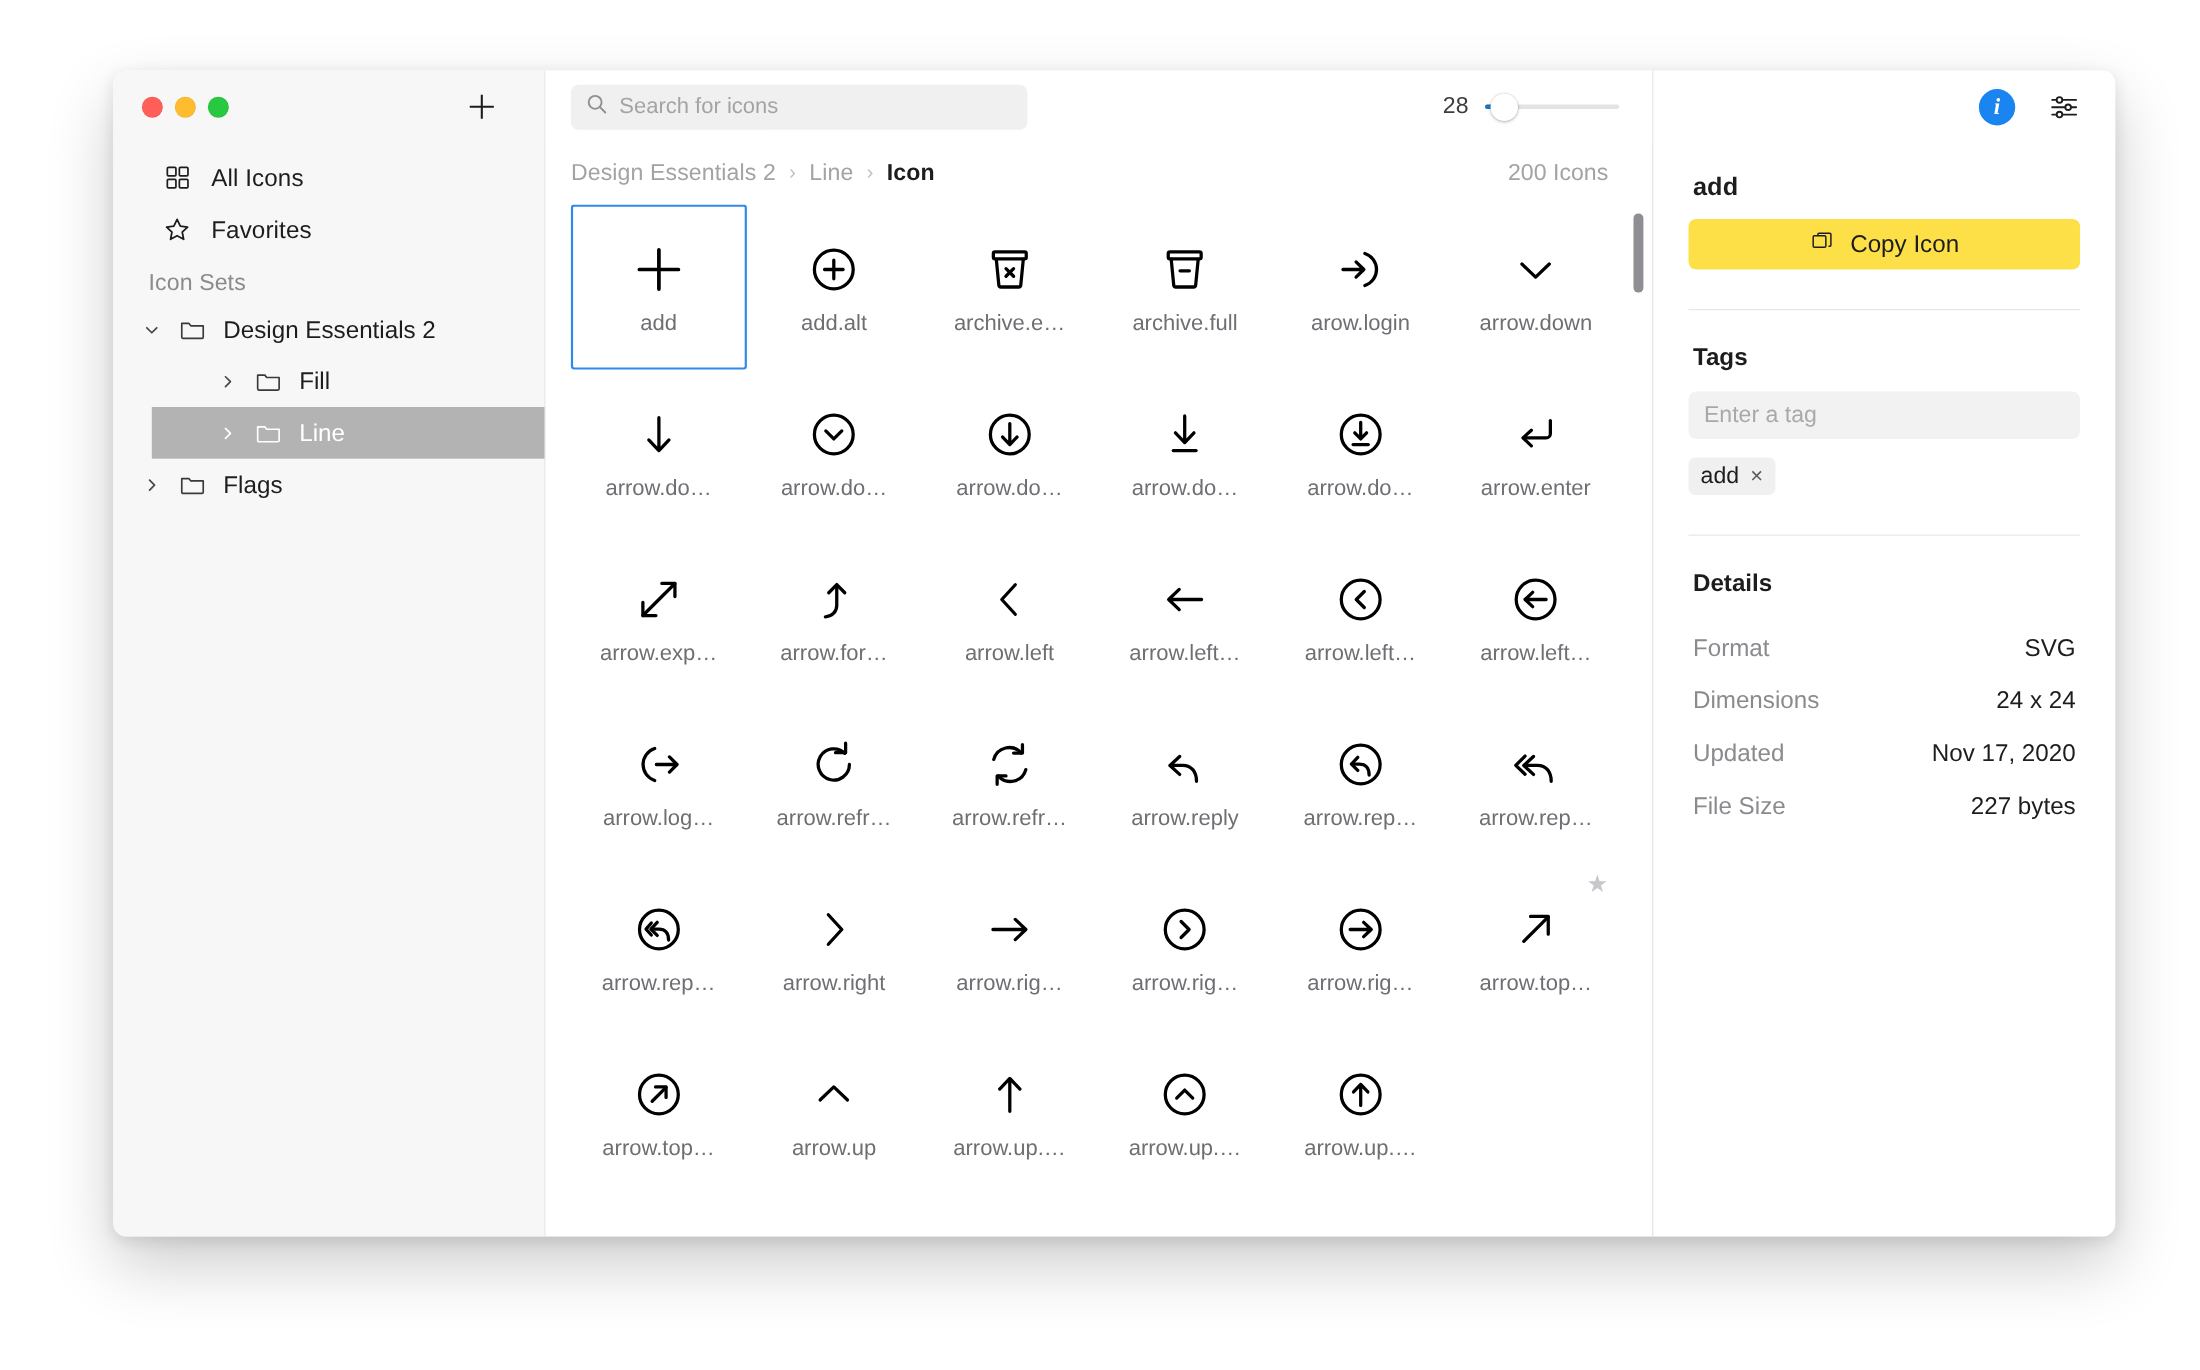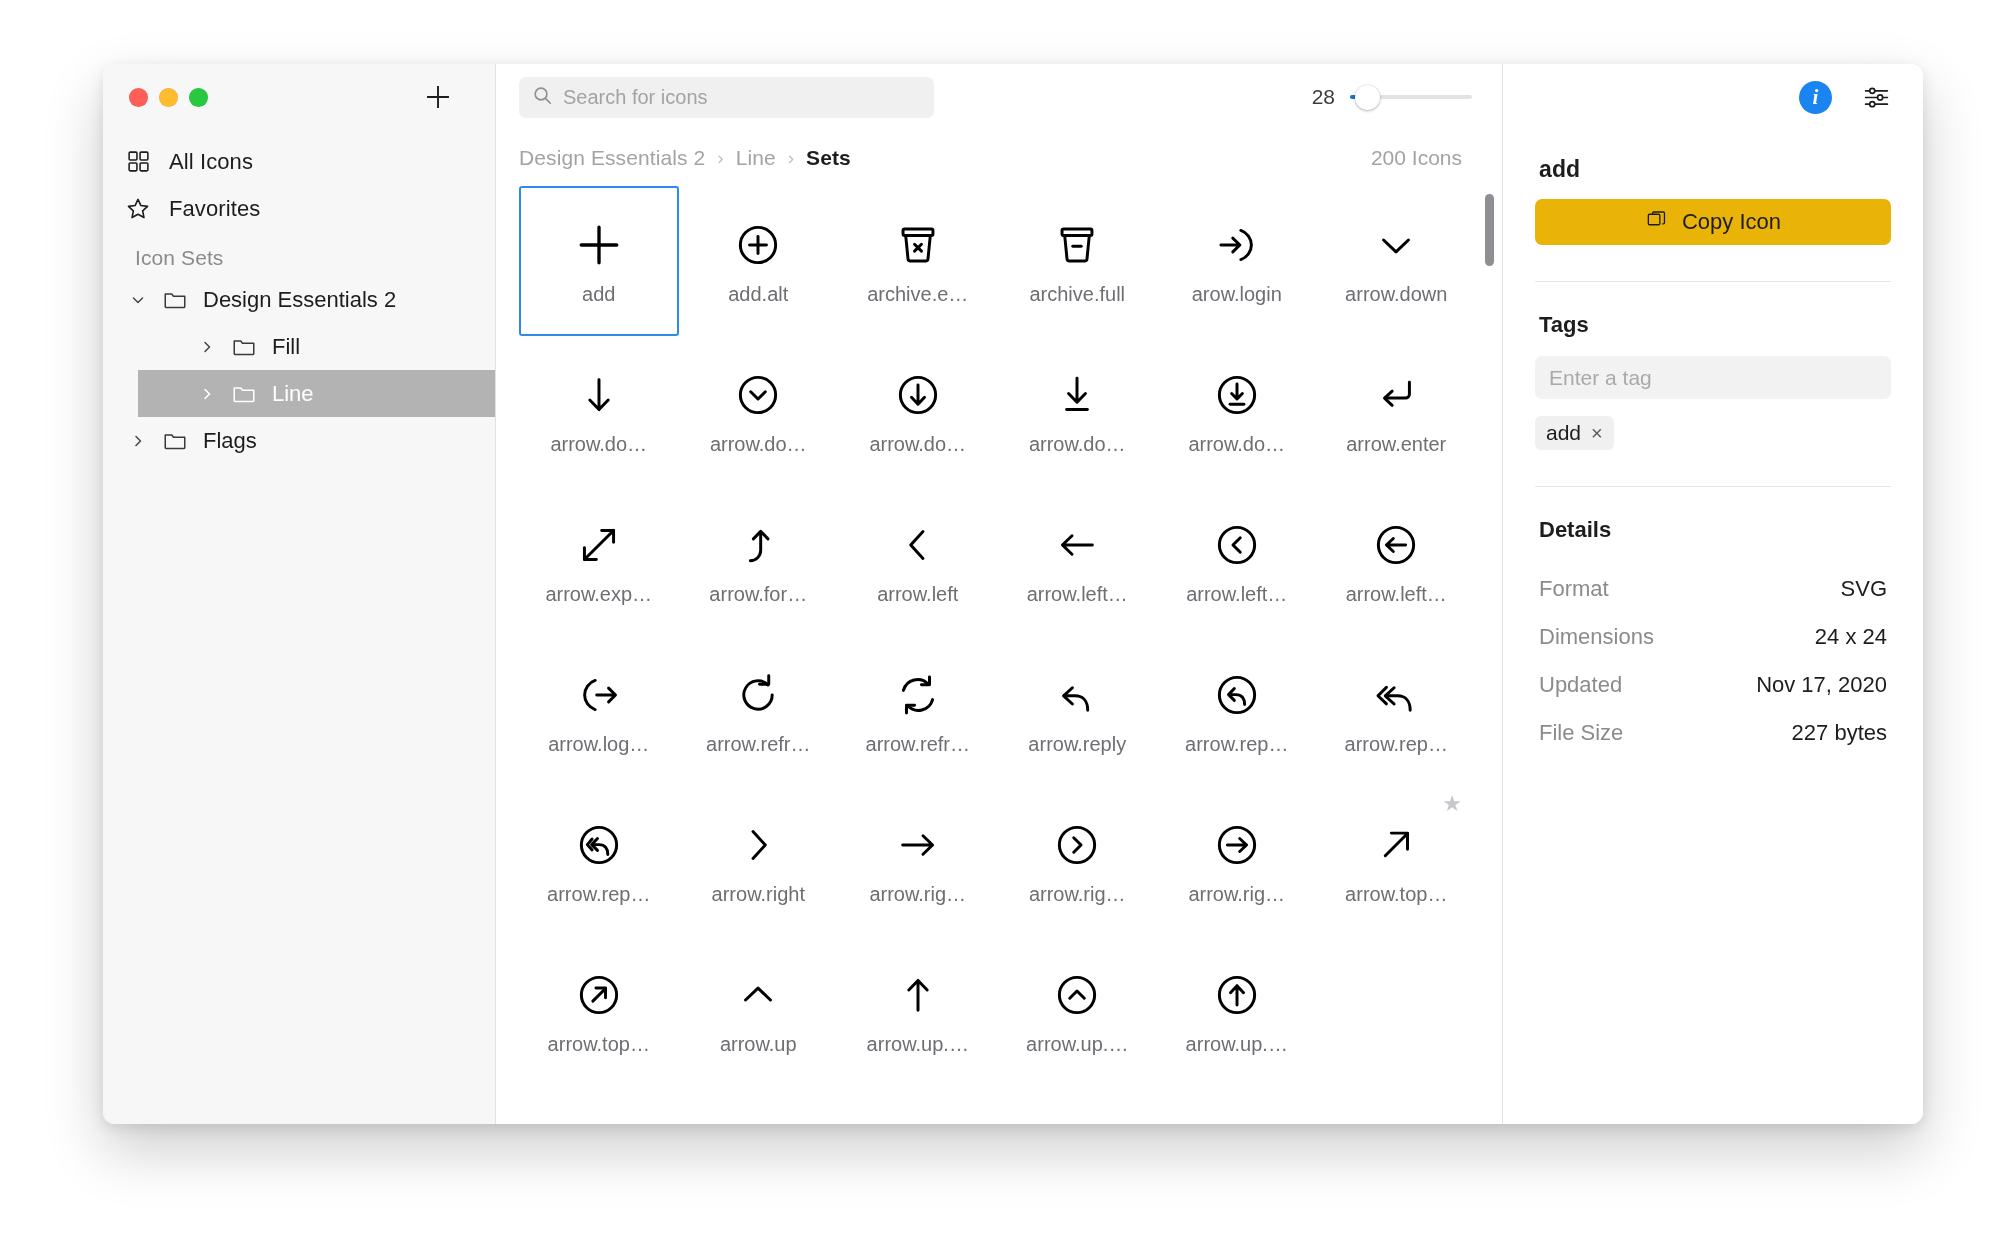--- a/index.html
+++ b/index.html
@@ -69,21 +69,21 @@
     display: flex; align-items: center; justify-content: center;
     cursor: pointer;
   }
 
   .sidebar-body { padding: 8px 0 0 0; flex: 1; }
 
   .nav-row {
     display: flex;
     align-items: center;
     height: 47px;
-    padding-left: 20px;
+    padding-left: 43px;
     gap: 16px;
     cursor: pointer;
     color: #1d1d1f;
     font-size: 22px;
   }
   .nav-row .nav-label { font-size: 22px; color: #1d1d1f; letter-spacing: 0.1px; }
 
   .section-header {
     padding: 14px 0 6px 32px;
     font-size: 21px;
@@ -309,21 +309,21 @@
   .inspector-title {
     font-size: 23px;
     color: #1d1d1f;
     font-weight: bold;
     padding: 26px 0 16px 4px;
     letter-spacing: 0.1px;
   }
 
   .copy-button {
     height: 46px;
-    background: #eab308;
+    background: #fde047;
     border-radius: 7px;
     display: flex;
     align-items: center;
     justify-content: center;
     gap: 14px;
     font-size: 22px;
     color: #1d1d1f;
     cursor: pointer;
     border: none;
     font-family: "Liberation Sans", sans-serif;
@@ -504,21 +504,21 @@
             <div class="slider-knob"></div>
           </div>
         </div>
       </div>
 
       <div class="breadcrumb-bar">
         <span class="crumb">Design Essentials 2</span>
         <span class="crumb-sep">›</span>
         <span class="crumb">Line</span>
         <span class="crumb-sep">›</span>
-        <span class="crumb active">Sets</span>
+        <span class="crumb active">Icon</span>
         <span class="icon-count">200 Icons</span>
       </div>
 
       <div class="grid-wrap">
         <div class="icon-grid" id="icon-grid">
             <div class="icon-cell selected">
               <div class="icon-glyph">
                 <svg width="52" height="52" viewBox="0 0 24 24" fill="none" stroke="#000" stroke-width="1.55" stroke-linecap="round" stroke-linejoin="round">
                   <path d="M12 3.8V20.2M3.8 12H20.2"></path>
                 </svg>

